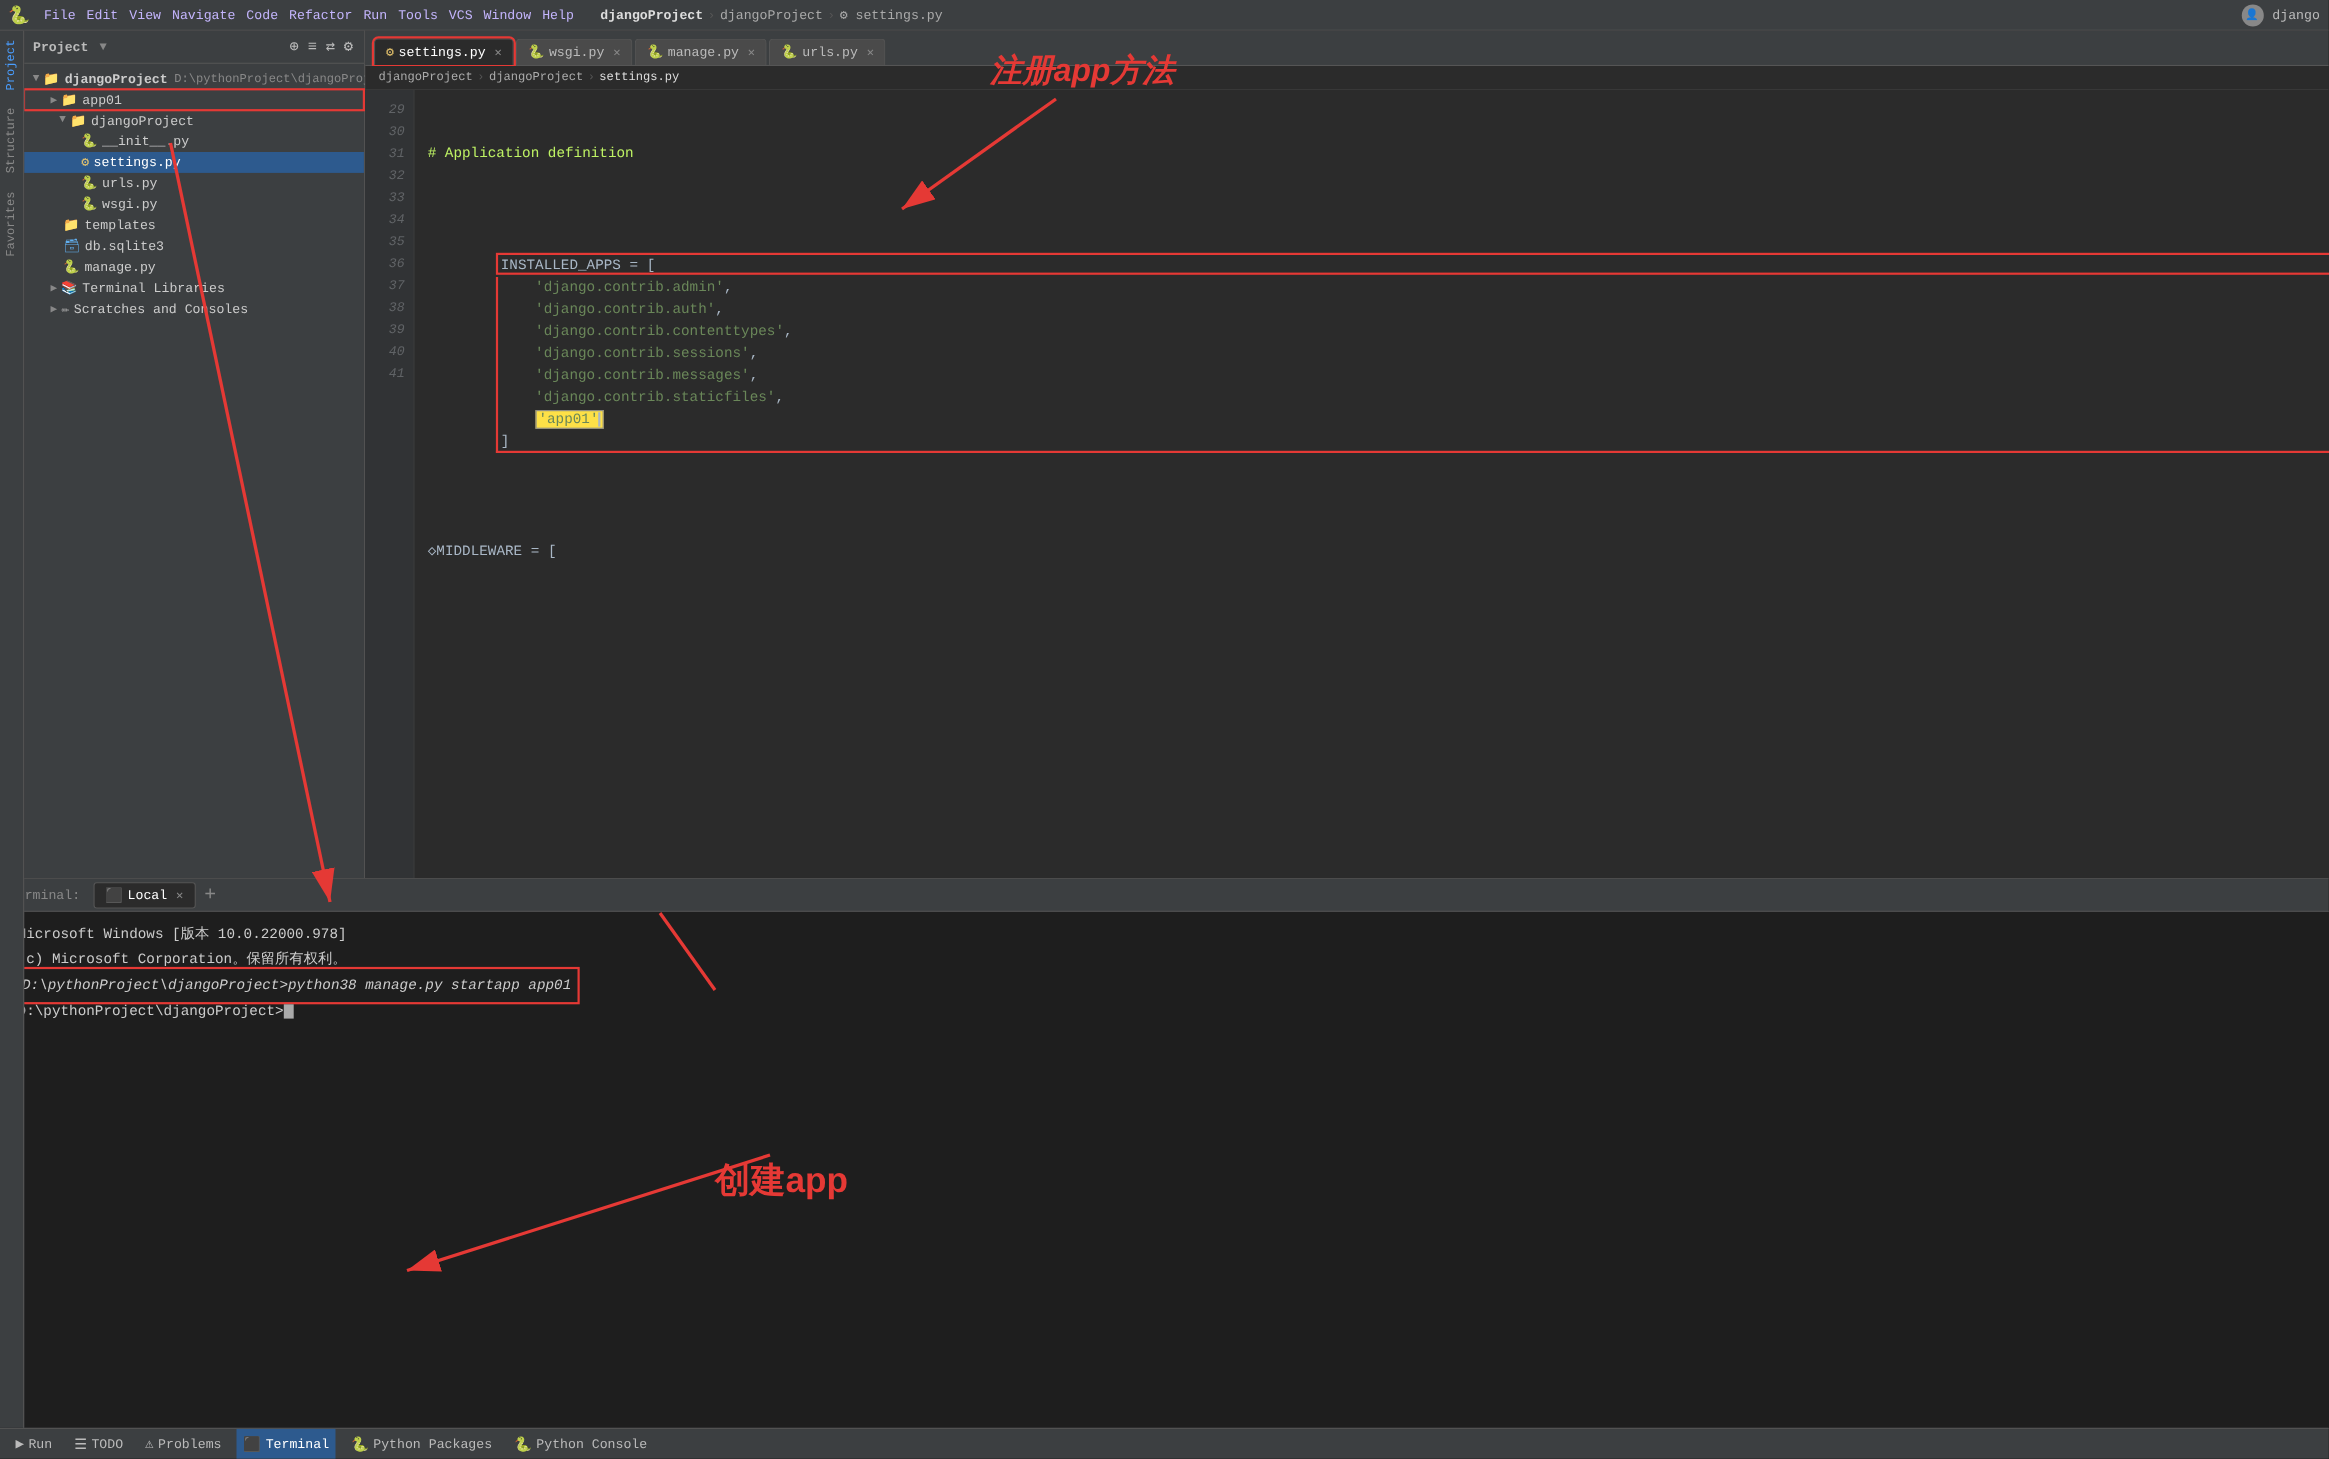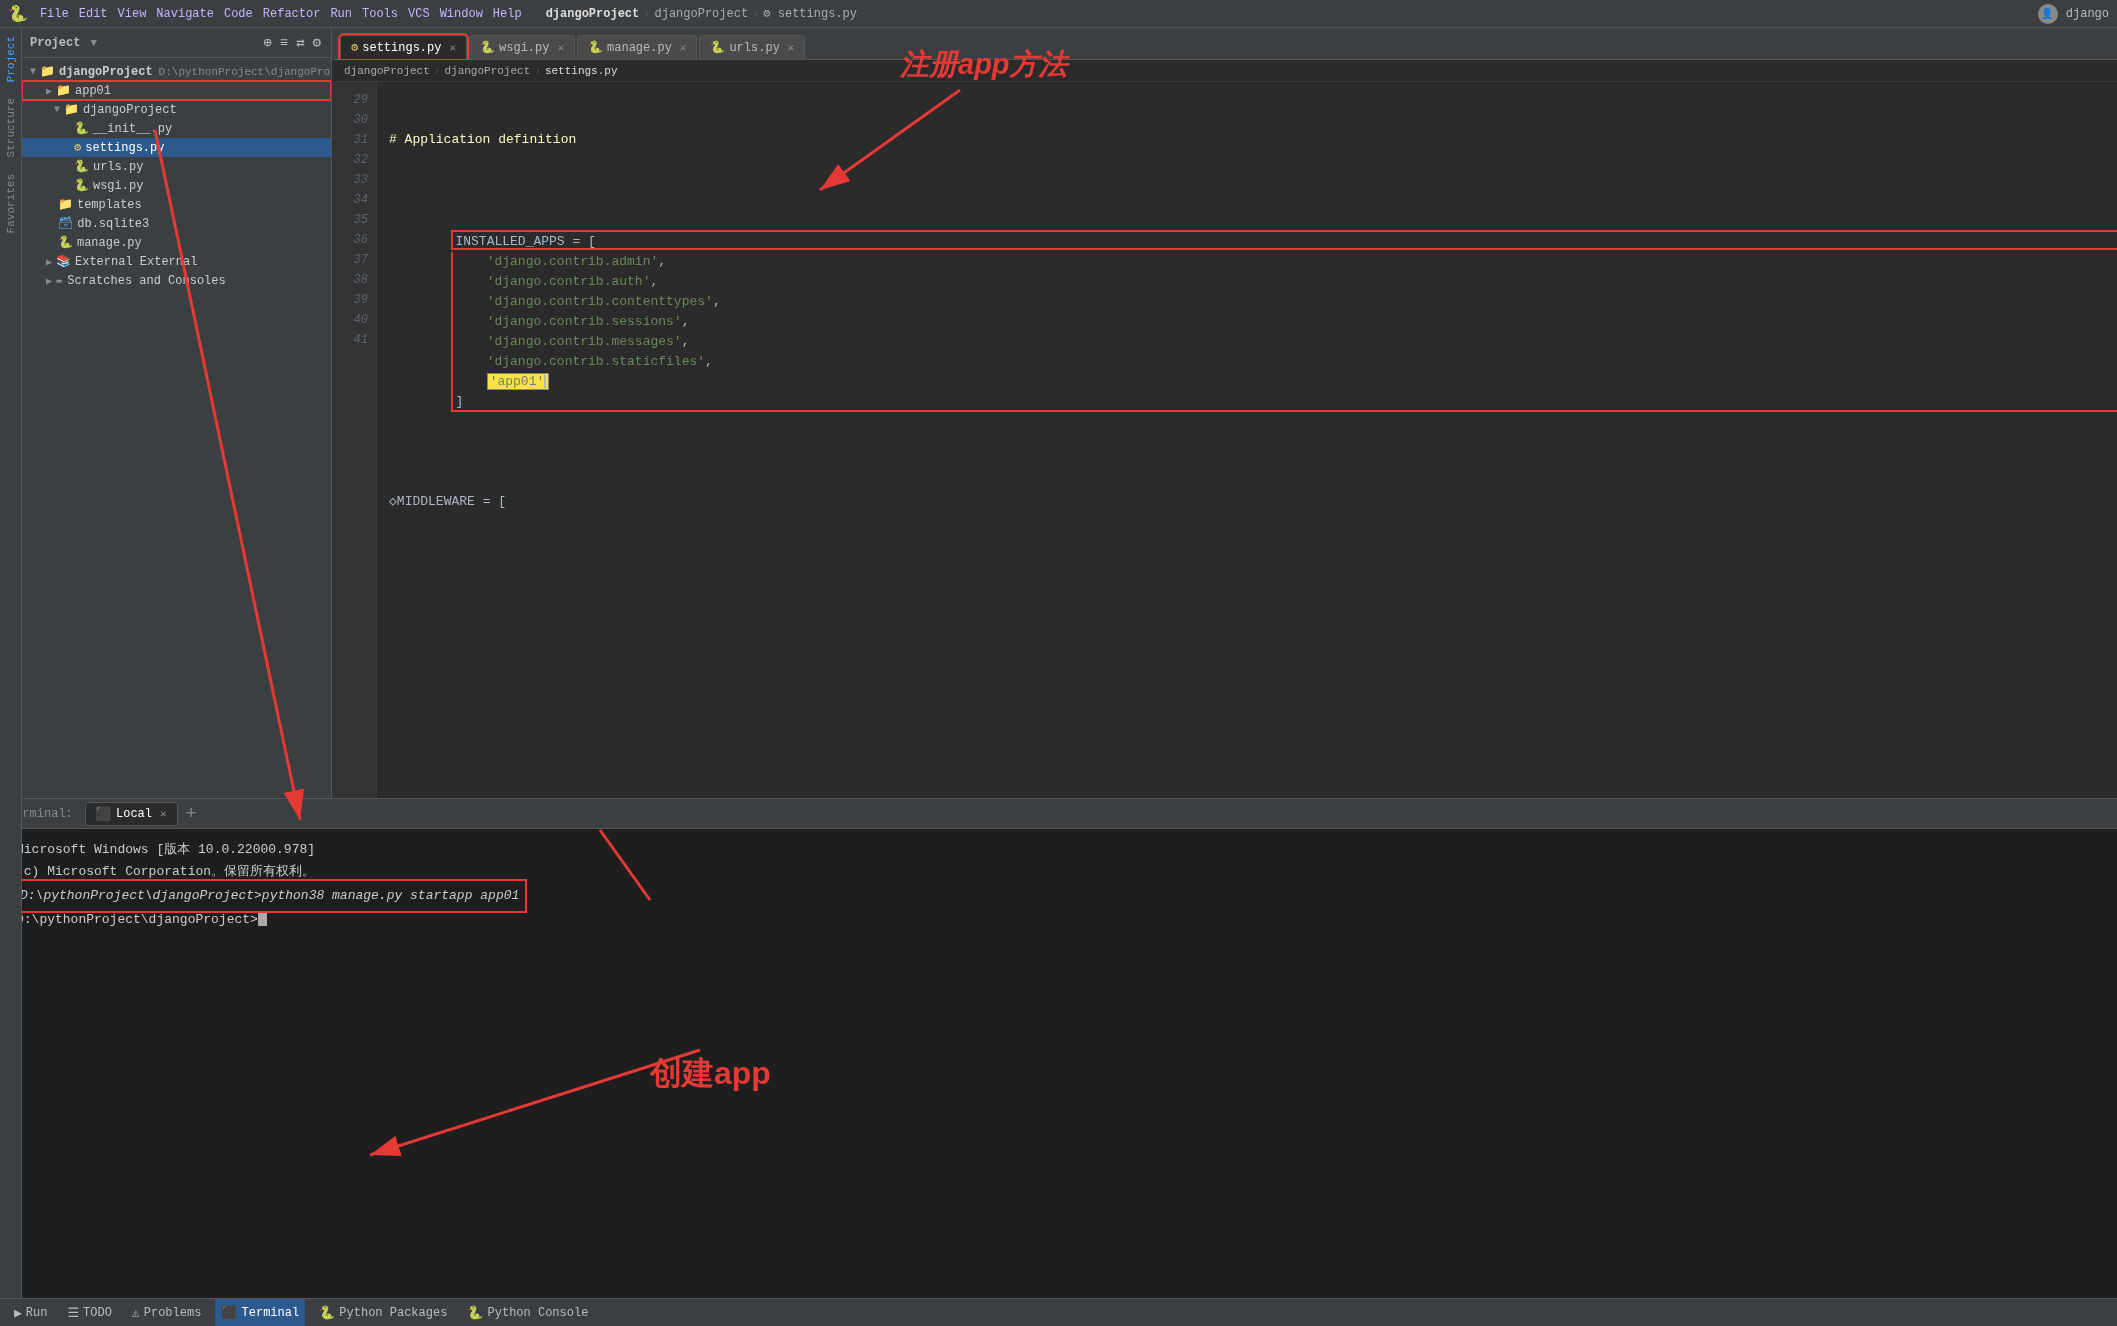--- a/index.html
+++ b/index.html
@@ -163,21 +163,21 @@
 
     .code-content {
       padding: 8px 12px;
       flex: 1;
       color: #a9b7c6;
       white-space: pre;
     }
 
     .code-line { height: 20px; display: block; }
     .str { color: #6a8759; font-family: Liberation Mono, monospace; }
-    .comment { color: #fef9c3; }
+    .comment { color: #bef264; }
     .var { color: #a9b7c6; }
     .op { color: #a9b7c6; }
     @keyframes blink { 0%,100%{opacity:1} 50%{opacity:0} }
 
     
     .annotation-overlay {
       position: absolute;
       top: 0;
       left: 0;
       width: 100%;
@@ -489,21 +489,21 @@
       </div>
 
       <div class="tree-item" style="padding-left:36px;">
         <span class="icon py-icon">🐍</span>
         <span>manage.py</span>
       </div>
 
       <div class="tree-item" style="padding-left:24px;">
         <span class="arrow">▶</span>
         <span class="icon" style="color:#aaa;">📚</span>
-        <span>External External</span>
+        <span>Terminal Libraries</span>
       </div>
 
       <div class="tree-item" style="padding-left:24px;">
         <span class="arrow">▶</span>
         <span class="icon" style="color:#aaa;">✏</span>
         <span>Scratches and Consoles</span>
       </div>
     </div>
   </div>
 

